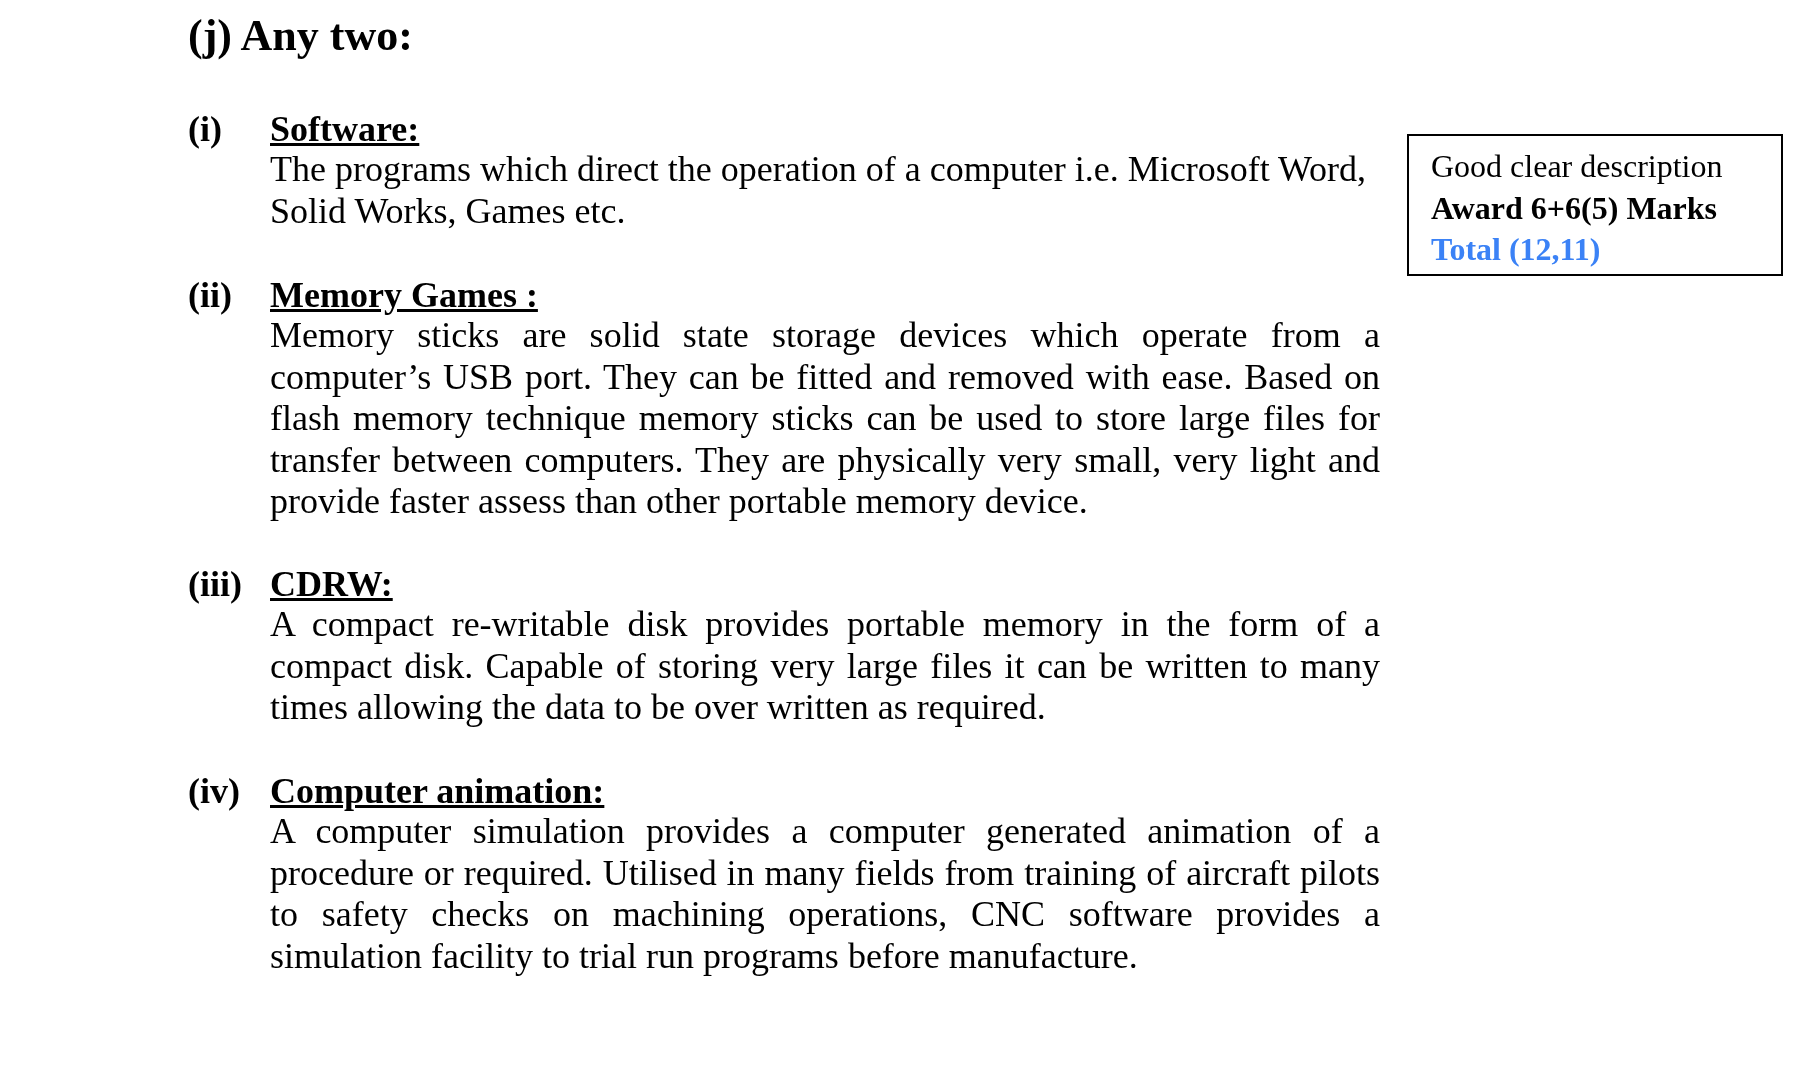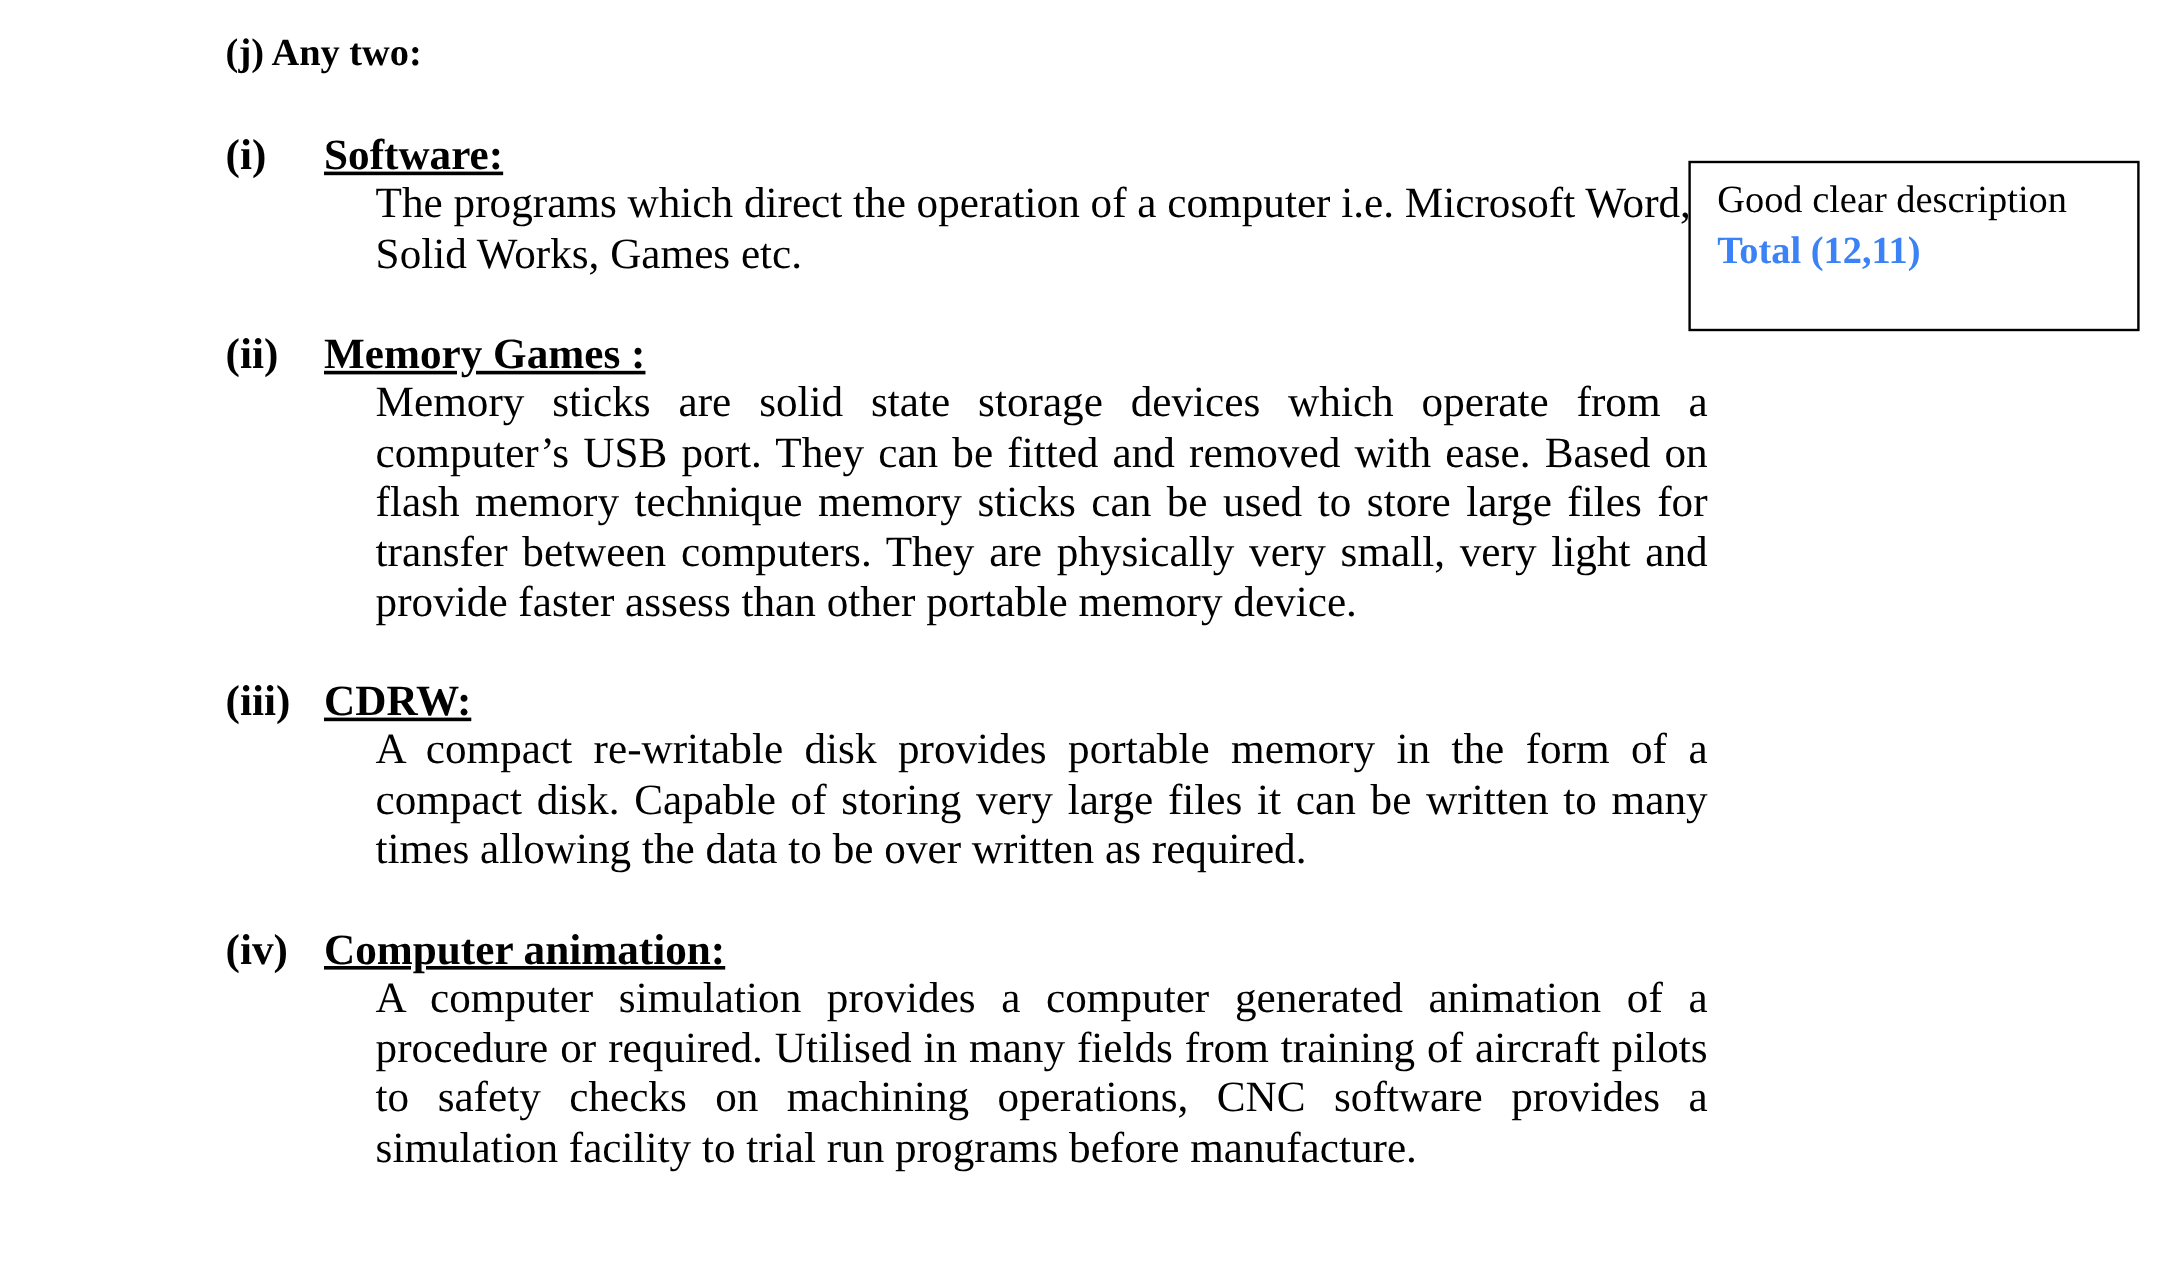--- a/index.html
+++ b/index.html
@@ -1,23 +1,23 @@
 <!DOCTYPE html>
 <html><head>
 <meta charset="utf-8">
 <style>
   html, body { margin:0; padding:0; background:#ffffff; }
   body { width:1818px; height:1066px; position:relative; overflow:hidden;
          font-family:"Liberation Serif", "DejaVu Serif", serif; color:#000; }
-  .heading { position:absolute; left:188px; top:25px; font-size:32px; font-weight:bold; }
+  .heading { position:absolute; left:188px; top:10px; font-size:44px; font-weight:bold; }
   .item { position:absolute; left:188px; width:1192px; }
   .item .num { position:absolute; left:0; top:0; font-size:36px; font-weight:bold; }
   .item .title { position:absolute; left:82px; top:0; font-size:36px; font-weight:bold; white-space:nowrap;text-decoration:underline; }
   .item .body { position:absolute; left:82px; top:41px; width:1110px; font-size:36px; line-height:41.5px; text-align:justify; }
-  .item .body.last-left { text-align-last:left;margin-left:43px; }
+  .item .body.last-left { text-align-last:left; }
   .markbox { position:absolute; left:1407px; top:134px; width:376px; height:142px;
              border:2px solid #000; box-sizing:border-box; padding:10px 0 0 22px; font-size:32px; line-height:41.5px; }
   .markbox .l2 { font-weight:bold; }
   .markbox .l3 { font-weight:bold; color:#3b82f6; }
 </style>
 </head>
 <body>
 
 <div class="heading">(j) Any two:</div>
 
@@ -40,14 +40,15 @@
 </div>
 
 <div class="item" style="top:770px;">
   <span class="num">(iv)</span>
   <span class="title">Computer animation:</span>
   <div class="body last-left">A computer simulation provides a computer generated animation of a procedure or  required. Utilised in many fields from training of aircraft pilots to safety checks on machining operations, CNC software provides a simulation facility to trial run programs before manufacture.</div>
 </div>
 
 <div class="markbox">
   <div>Good clear description</div>
+  <div class="l2">Award 6+6(5) Marks</div>
   <div class="l3">Total (12,11)</div>
 </div>
 
 </body></html>

